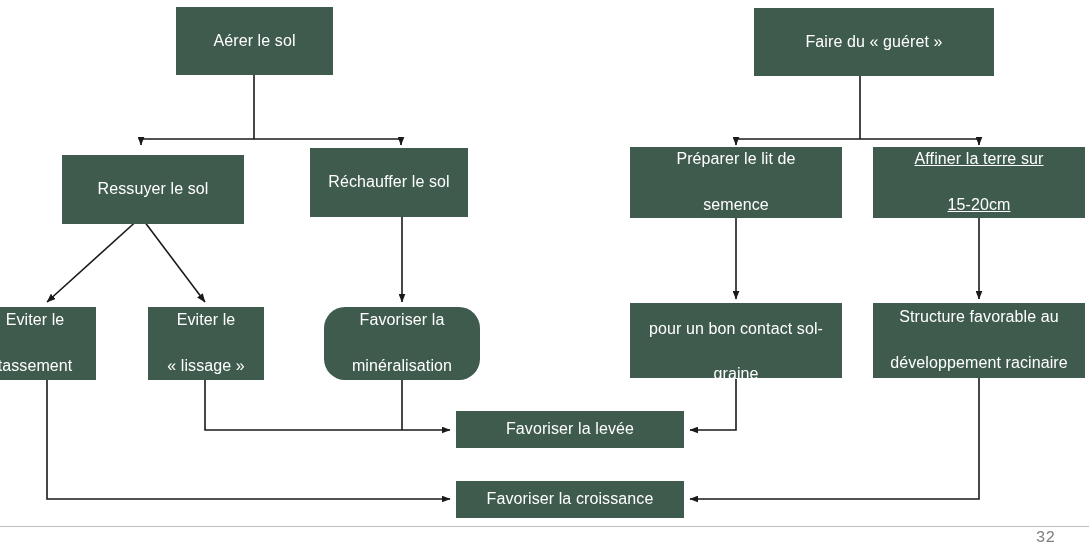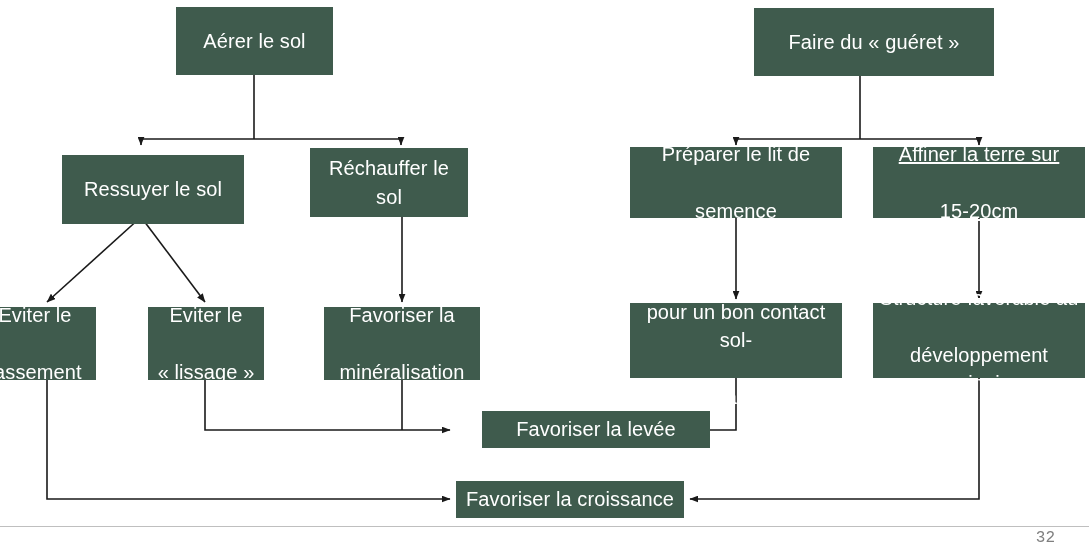--- a/index.html
+++ b/index.html
@@ -27,21 +27,21 @@
     pointer-events: none;
   }
   .node {
     position: absolute;
     background: #3f5b4d;
     color: #ffffff;
     display: flex;
     align-items: center;
     justify-content: center;
     text-align: center;
-    font-size: 20px;
+    font-size: 16px;
     line-height: 1.42;
     letter-spacing: 0.1px;
     box-sizing: border-box;
     padding: 16px 6px;
     z-index: 2;
   }
   .node span {
     display: block;
     width: 100%;
   }
@@ -149,21 +149,21 @@
     </span>
   </div>
 
   <div class="node" style="left:148px; top:307px; width:116px; height:73px;">
     <span>
       <span>Eviter le</span><br>
       <span>« lissage »</span>
     </span>
   </div>
 
-  <div class="node" style="left:324px; top:307px; width:156px; height:73px;">
+  <div class="node" style="left:324px; top:307px; width:156px; height:73px;border-radius:21px;">
     <span>
       <span>Favoriser la</span><br>
       <span>minéralisation</span>
     </span>
   </div>
 
   <div class="node" style="left:630px; top:303px; width:212px; height:75px;">
     <span>
       <br>
       <span>pour un bon contact sol-</span><br>
@@ -171,21 +171,21 @@
     </span>
   </div>
 
   <div class="node" style="left:873px; top:303px; width:212px; height:75px;">
     <span>
       <span>Structure favorable au</span><br>
       <span>développement racinaire</span>
     </span>
   </div>
 
-  <div class="node" style="left:456px; top:411px; width:228px; height:37px;margin-left:26px;">
+  <div class="node" style="left:456px; top:411px; width:228px; height:37px;">
     <span>Favoriser la levée</span>
   </div>
 
   <div class="node" style="left:456px; top:481px; width:228px; height:37px;">
     <span>Favoriser la croissance</span>
   </div>
 
   <div class="footer-rule"></div>
   <div class="page-number">32</div>
 

